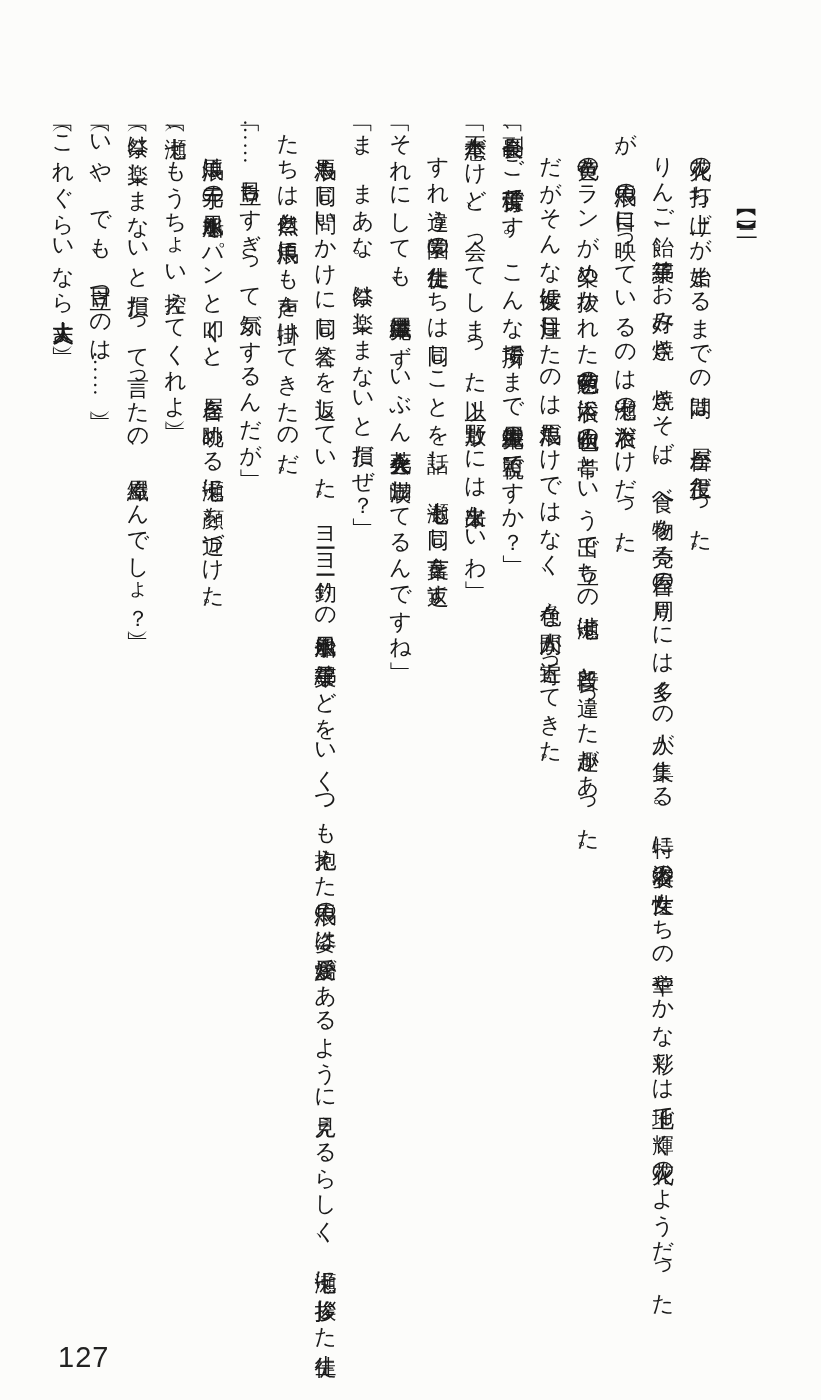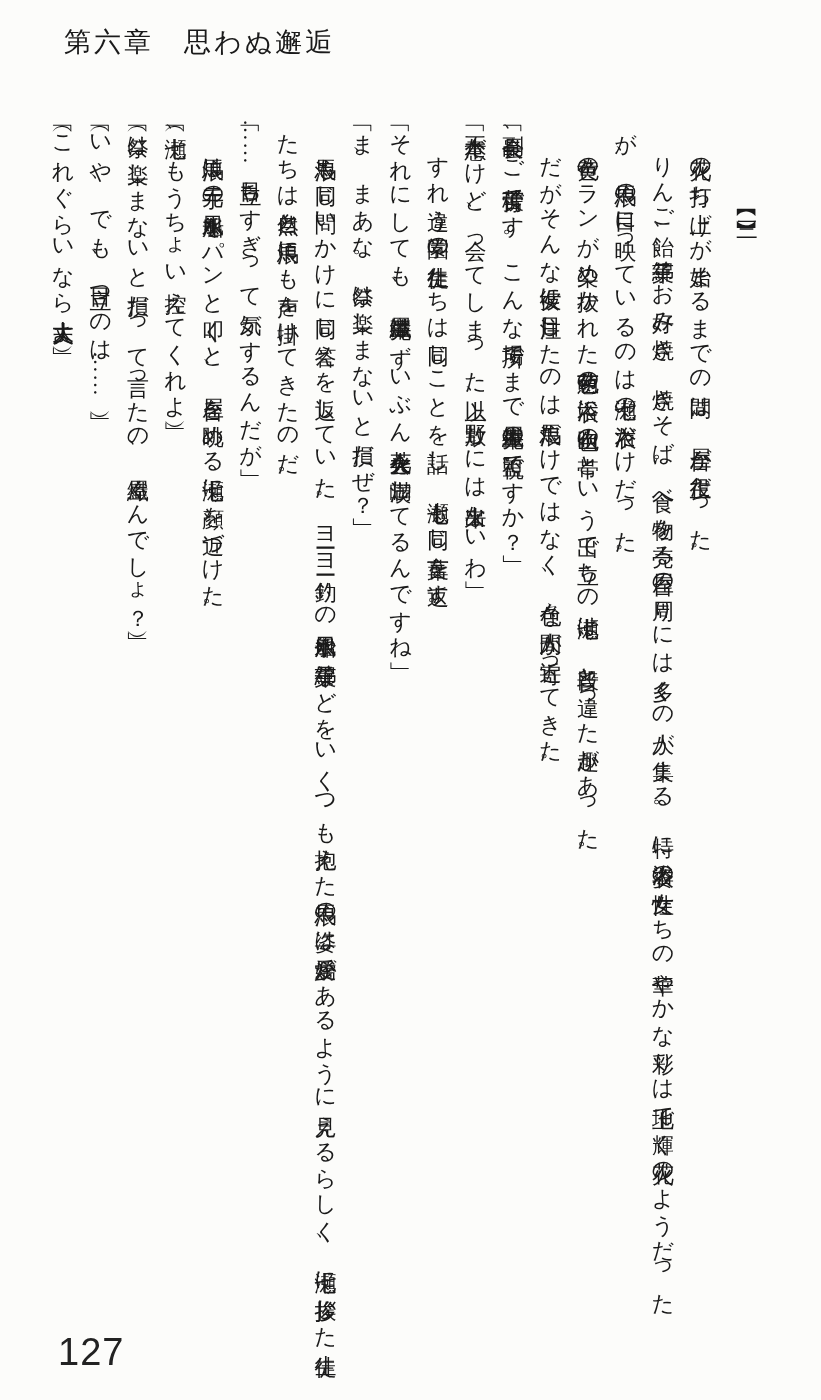--- a/index.html
+++ b/index.html
@@ -61,31 +61,30 @@
   
   .body-text p.dialogue {
     text-indent: 0;
   }
 
   .page-number {
     position: absolute;
     left: 58px;
     bottom: 26px;
     font-family: "Liberation Sans", "DejaVu Sans", sans-serif;
-    font-size: 38px;
+    font-size: 29px;
     letter-spacing: 1px;
     color: #222;
   }
 </style>
 </head>
 <body>
 
 <div class="page">
 
-  <div class="running-head">第六章　思わぬ邂逅</div>
 
   <div class="body-text">
       <p class="section_marker">【三】</p>
       <p class="narrative">花火の打ち上げが始まるまでの間は、屋台が主役だった。</p>
       <p class="narrative">りんご飴、綿菓子、お好み焼き、焼きそば。食べ物を売る屋台の周りには多くの人が集まる。特に浴衣姿の女性たちの華やかな彩りは地上で輝く花火のようだったが、浪馬の目に映っているのは七瀬の浴衣だけだった。</p>
       <p class="narrative">黄色のランが染め抜かれた萌葱色の浴衣に山吹色の帯という出で立ちの七瀬は、普段と違った趣があった。</p>
       <p class="narrative">だがそんな彼女に注目したのは浪馬だけではなく、色々な人間が近寄ってきた。</p>
       <p class="dialogue">「副会長、ご苦労様です。こんな場所でまで織屋先輩の監視ですか？」</p>
       <p class="dialogue">「不本意だけど、会ってしまった以上、野放しには出来ないわ」</p>
       <p class="narrative">すれ違う学園の生徒たちは同じことを話し、七瀬も同じ言葉を返す。</p>

